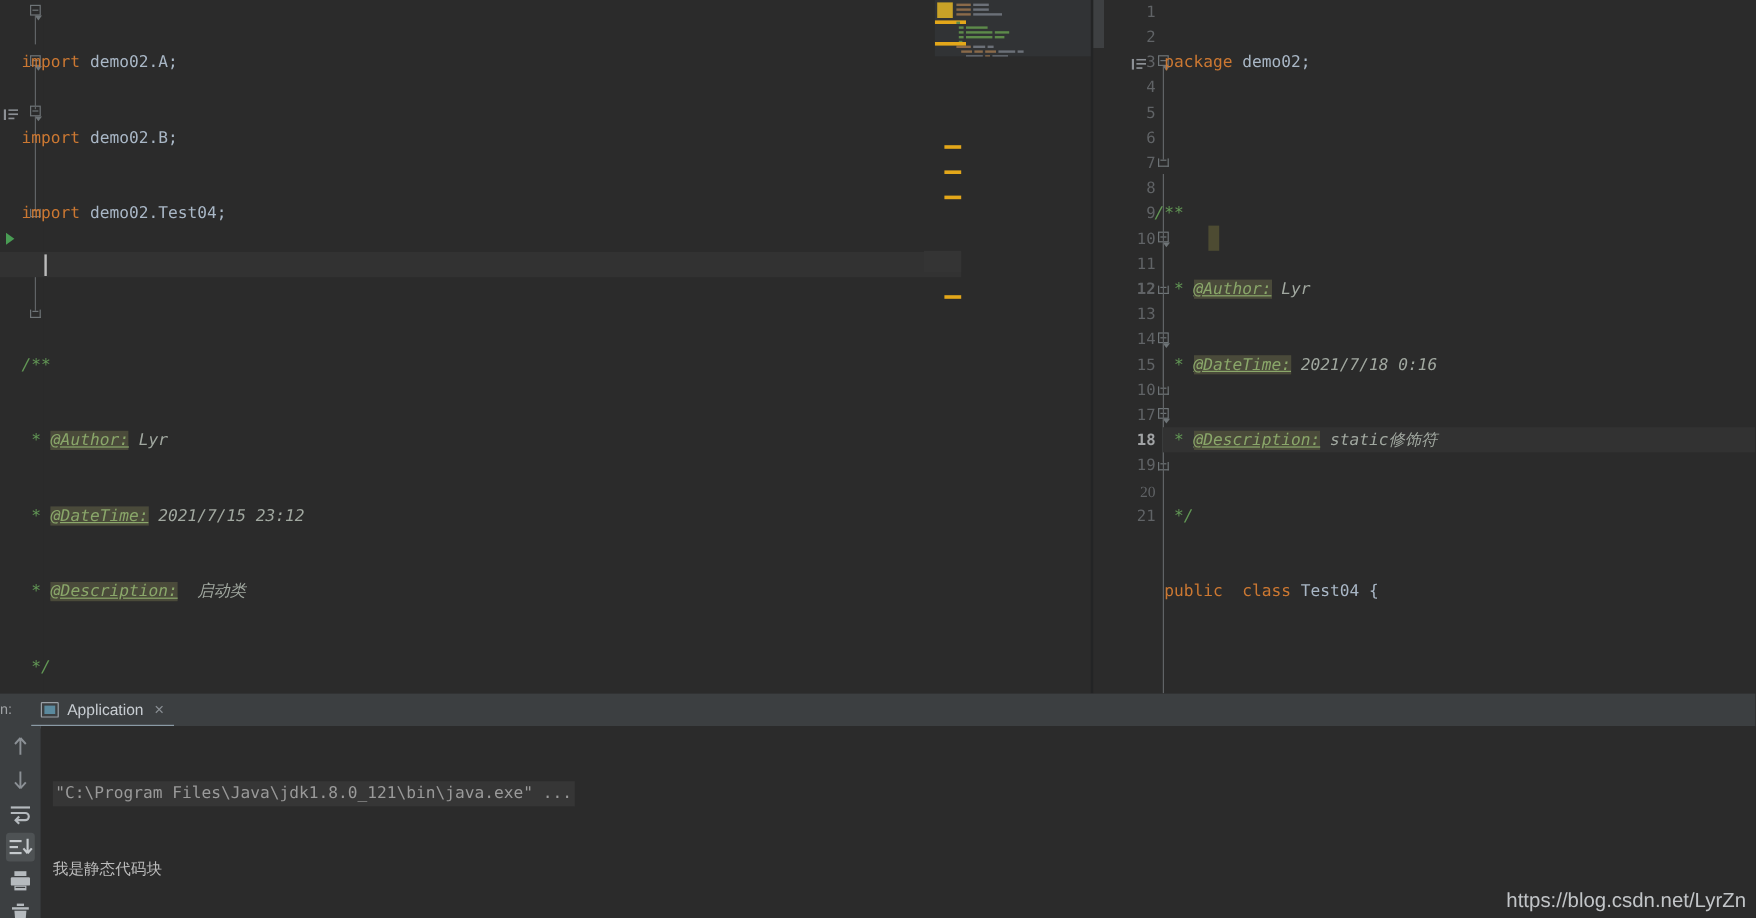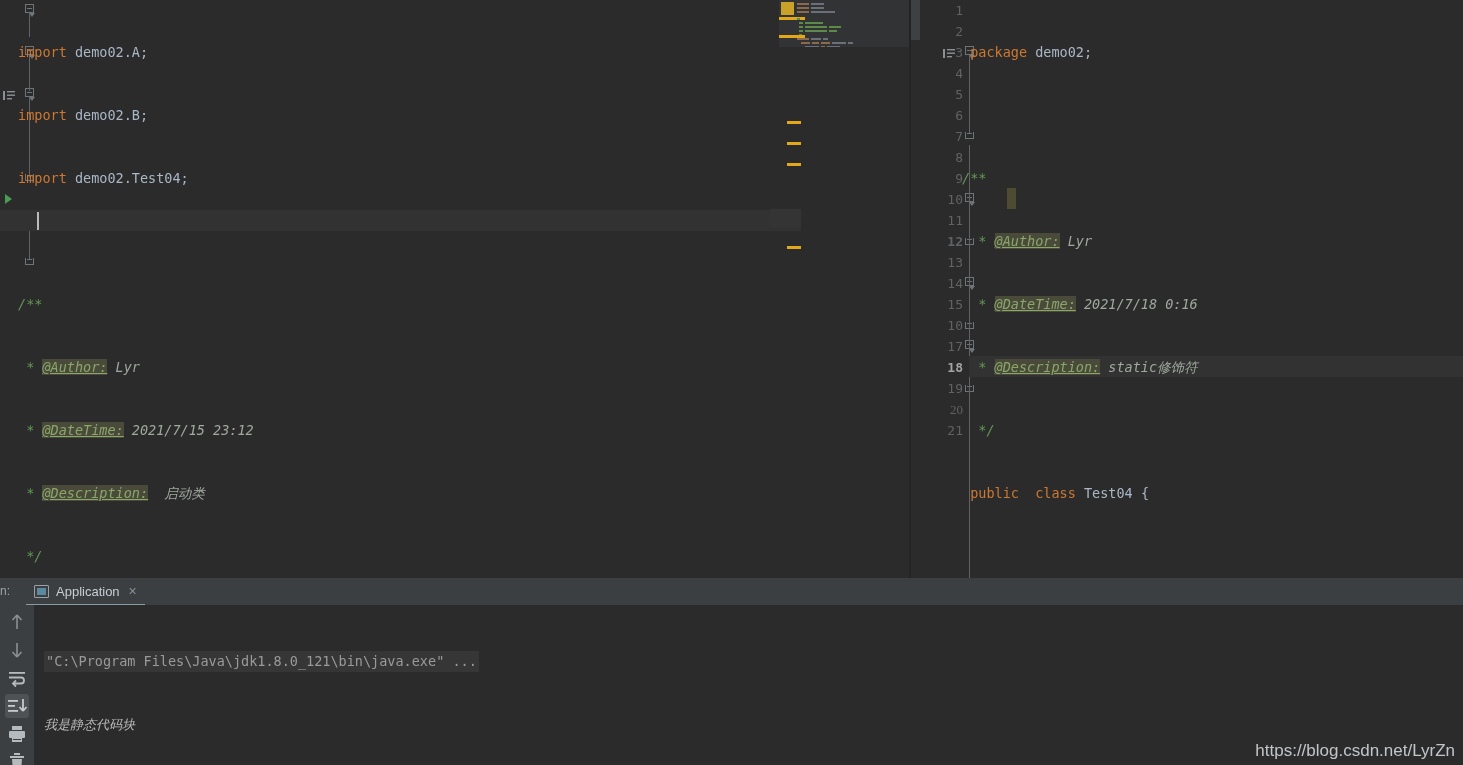--- a/index.html
+++ b/index.html
@@ -162,21 +162,21 @@
   .console-out {
     position: absolute; left: 34px; top: 27px; width: 1429px; height: 160px;
     background: #2b2b2b;
     font-family: "DejaVu Sans Mono", "Liberation Mono", monospace;
     font-size: 13.5px; line-height: 21px; color: #bbbbbb;
     white-space: pre;
     padding-top: 4px; box-sizing: border-box;
   }
   .out-line { height: 21px; padding-left: 10px; }
   .out-cmd { background: #363636; color: #9a9a9a; display: inline-block; padding: 0 2px; }
-  .out-cn { font-family: "DejaVu Sans", "Liberation Sans", sans-serif; font-size: 13px; color: #bbbbbb; font-style: italic; }
+  .out-cn { font-family: "DejaVu Sans", "Liberation Sans", sans-serif; font-size: 13px; color: #bbbbbb; }
 
   .watermark {
     position: absolute; right: 8px; bottom: 4px;
     font-family: "Liberation Sans", sans-serif;
     font-size: 17px; color: #c2c5c8;
   }
 </style>
 </head>
 <body>
 

